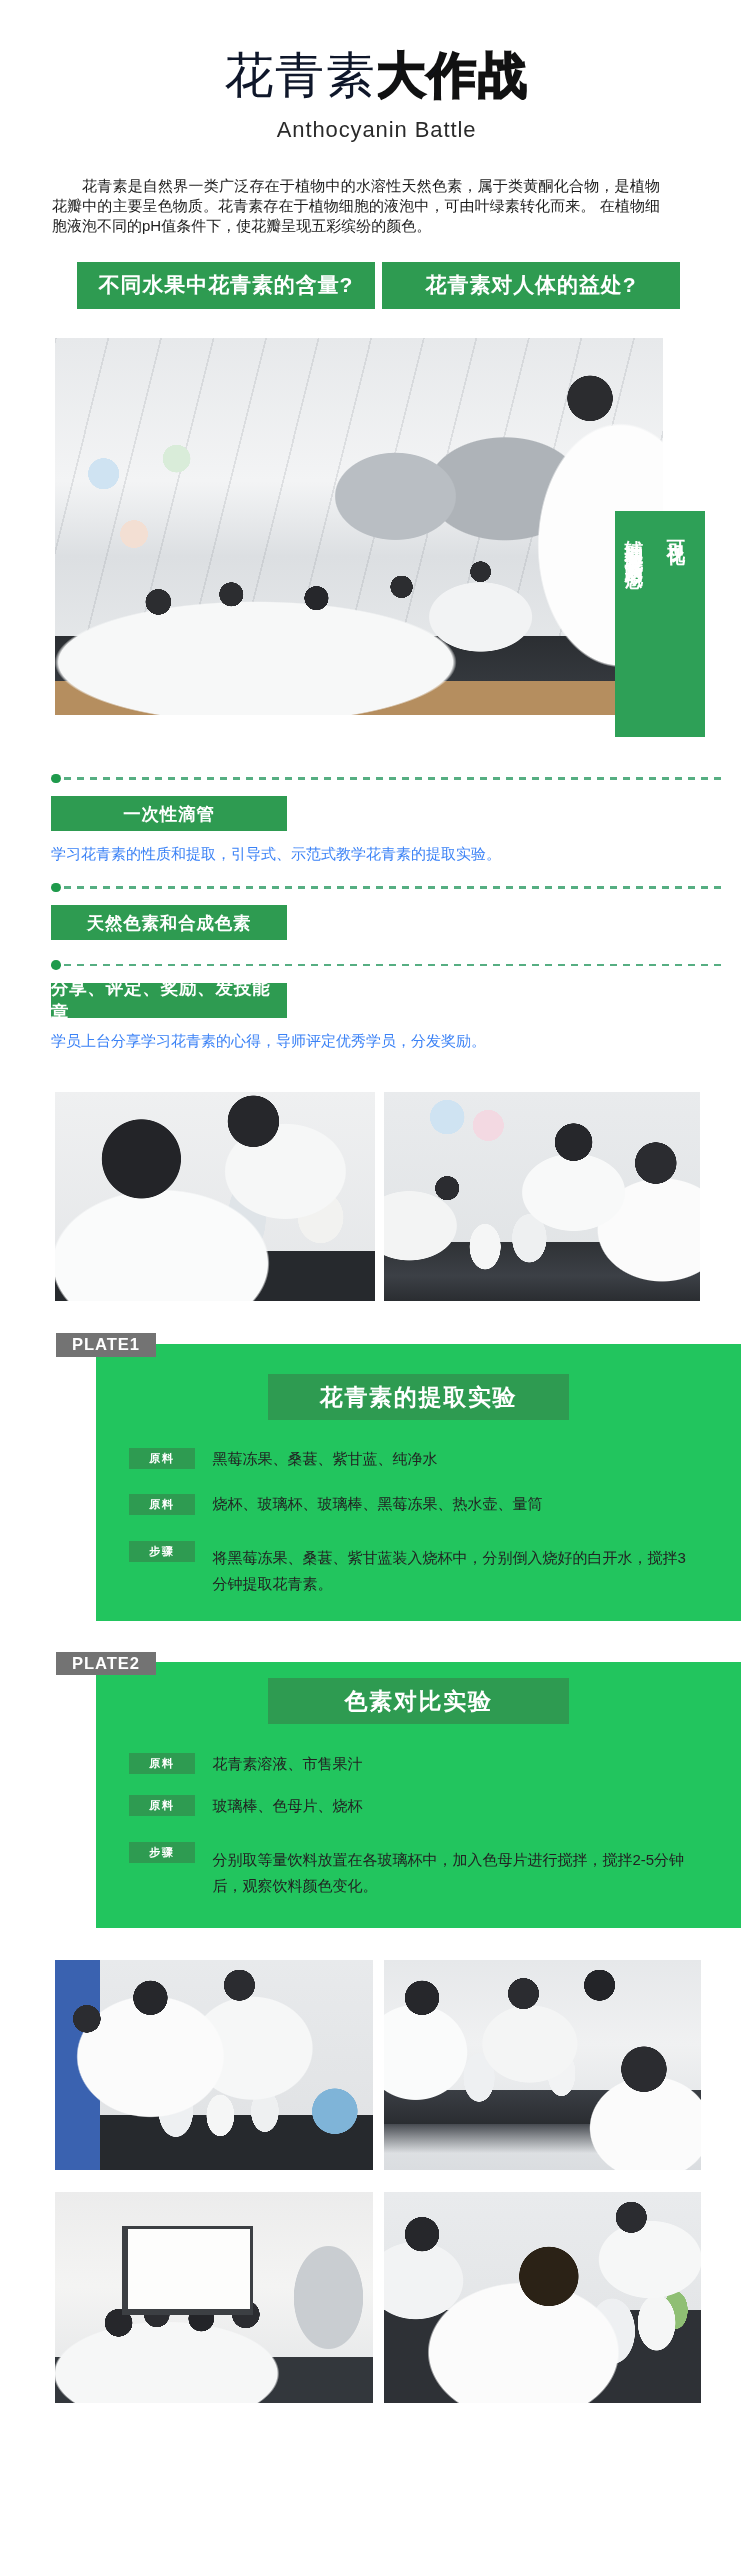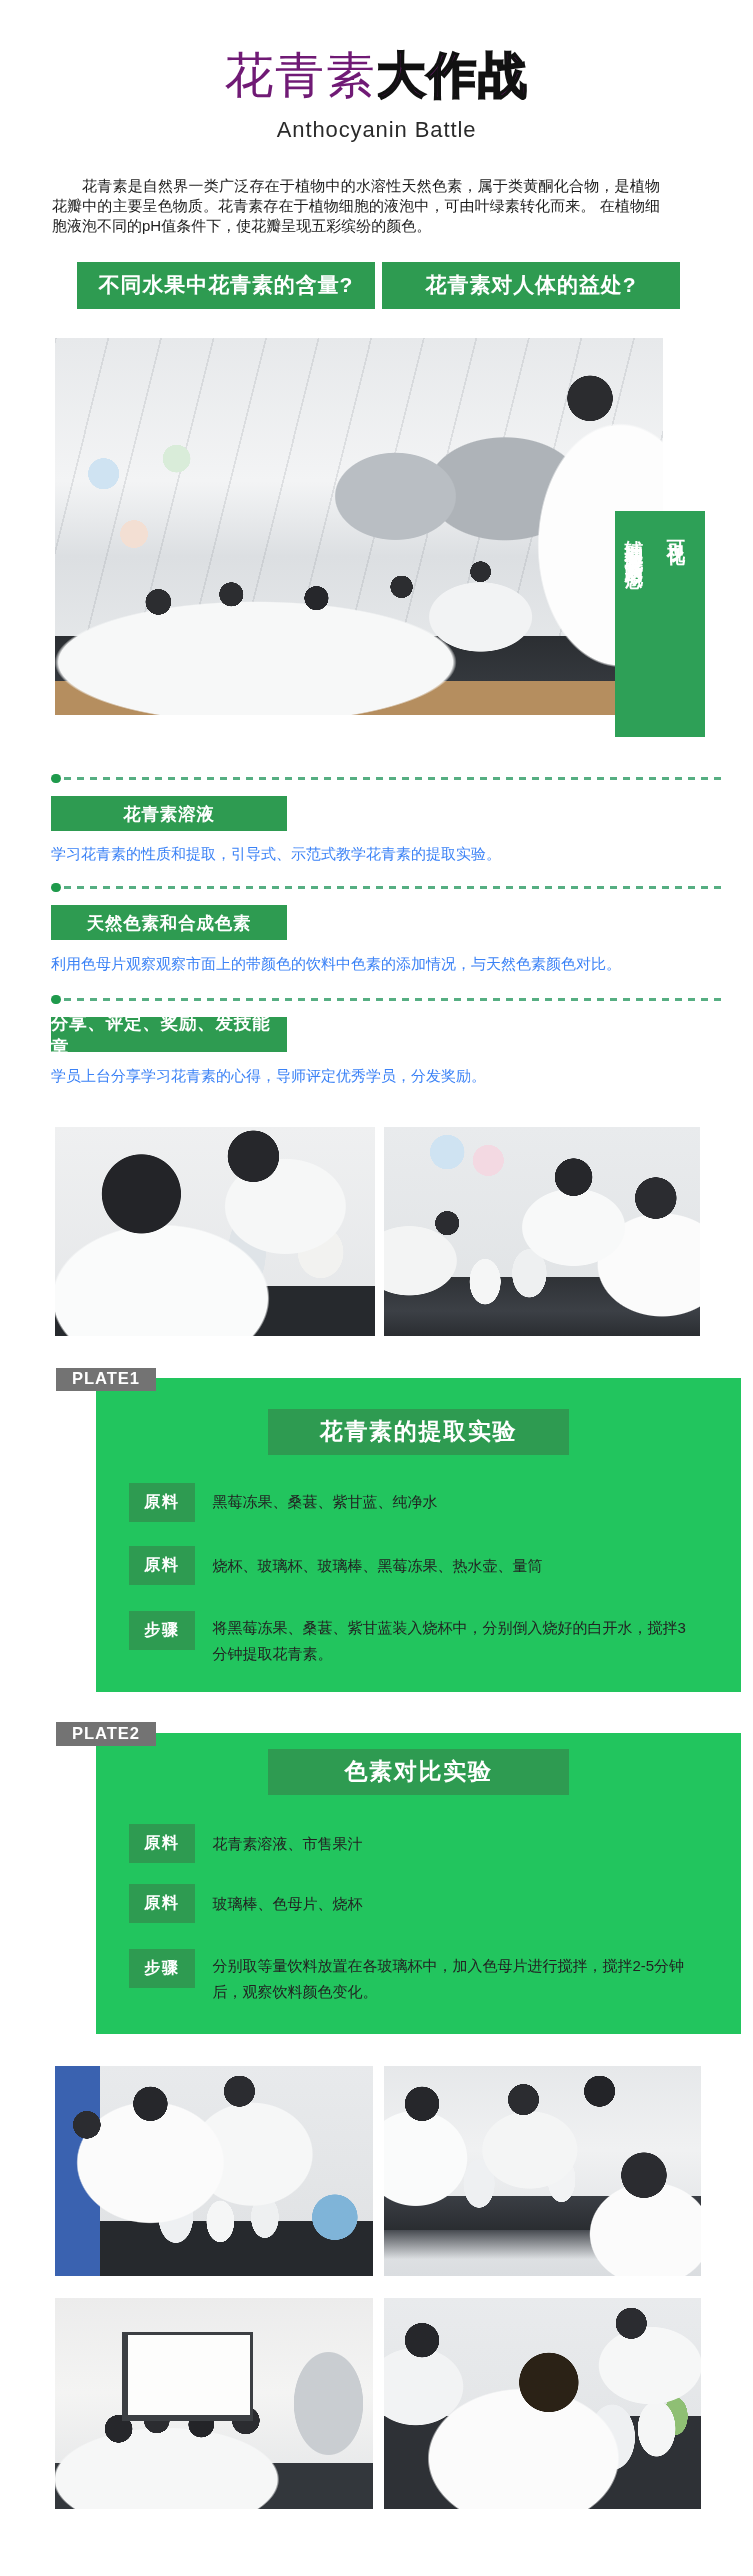--- a/index.html
+++ b/index.html
@@ -1,21 +1,21 @@
 <!DOCTYPE html>
 <html style="font-size:14px"><head>
 <meta charset="utf-8">
 <style>
   * { margin:0; padding:0; box-sizing:border-box; }
   html,body { background:#fff; }
   body { font-family:"Liberation Sans","DejaVu Sans",sans-serif; color:#1b1b1b; }
   .page { width:753px; min-height:2576px; margin:0 auto; background:#fff; overflow:hidden; }
 
   
-  .hero-title { margin-top:45px; text-align:center; font-size:49px; line-height:61px; letter-spacing:1.7px; color:#701a75; }
+  .hero-title { margin-top:45px; text-align:center; font-size:49px; line-height:61px; letter-spacing:1.7px; color:#0f172a; }
   .hero-title .t-reg { font-weight:500; }
   .hero-title .t-bold { font-weight:700; -webkit-text-stroke:1.9px #111; }
   .hero-sub { margin-top:10.5px; text-align:center; font-size:22px; letter-spacing:0.9px; color:#2a2a2a; }
 
   
   .intro { margin:33px 93px 0 52px; width:608px; font-size:15px; line-height:20px; text-align:justify; color:#1a1a1a; }
   .intro p { text-indent:2em; margin-bottom:2.6px; }
 
   
   .qrow { margin:26px 0 0 77px; display:flex; gap:7px; }
@@ -97,21 +97,21 @@
   
   .plate { position:relative; margin-left:56px; width:645px; padding-top:10.5px; }
   .plate1 { margin-top:32px; }
   .plate2 { margin-top:30.5px; }
   .plateLabel { position:absolute; top:0; left:0; width:100px; height:23.5px; background:#737373; color:#fff;
                 font-size:16.6px; font-weight:700; letter-spacing:0.9px; display:flex; align-items:center; justify-content:center; }
   .panel { background:#22c55e; width:645px;margin-left:40px; }
   .panelTitle { margin:0 auto; width:301px; height:46px; background:#2E9B51; color:#fff; font-size:23px; font-weight:700;
                 display:flex; align-items:center; justify-content:center; letter-spacing:1.7px; } 
   .prow { display:flex; margin-left:33px; margin-right:26px; }
-  .tag { flex:0 0 66px; width:66px; height:39px; background:#2E9B51; color:#fff; font-size:16px; font-weight:700;
+  .tag { flex:0 0 66px; width:66px; height:21px; background:#2E9B51; color:#fff; font-size:11px; font-weight:700;
          display:flex; align-items:center; justify-content:center; letter-spacing:1.7px; }
   .ptext { margin-left:17.4px; font-size:15px; color:#222; }
   .prow.single { align-items:center; }
   .prow.single .ptext { line-height:17.4px; }
   .prow.multi .ptext { line-height:26px; margin-top:4.4px; max-width:488px; }
 
   .panel-p1 { padding-top:30.5px; padding-bottom:24.4px; }
   .panel-p1 .r1 { margin-top:28px; }
   .panel-p1 .r2 { margin-top:24.4px; }
   .panel-p1 .r3 { margin-top:26px; }
@@ -204,29 +204,28 @@
     <div class="vtab">
       <span>可视化</span>
       <span>辅助理解花青素的概念</span>
     </div>
   </div>
 
   <div class="sep sep1">
       <span class="dot"></span>
       <span class="dash"></span>
     </div>
-  <div class="secBox">花青素溶液</div>
+  <div class="secBox">一次性滴管</div>
   <div class="secDesc">学习花青素的性质和提取，引导式、示范式教学花青素的提取实验。</div>
 
   <div class="sep sep2">
       <span class="dot"></span>
       <span class="dash"></span>
     </div>
   <div class="secBox">天然色素和合成色素</div>
-  <div class="secDesc">利用色母片观察观察市面上的带颜色的饮料中色素的添加情况，与天然色素颜色对比。</div>
 
   <div class="sep sep3">
       <span class="dot"></span>
       <span class="dash"></span>
     </div>
   <div class="secBox">分享、评定、奖励、发技能章</div>
   <div class="secDesc">学员上台分享学习花青素的心得，导师评定优秀学员，分发奖励。</div>
 
   <div class="midRow">
     <div class="photo ph-m1"></div>

